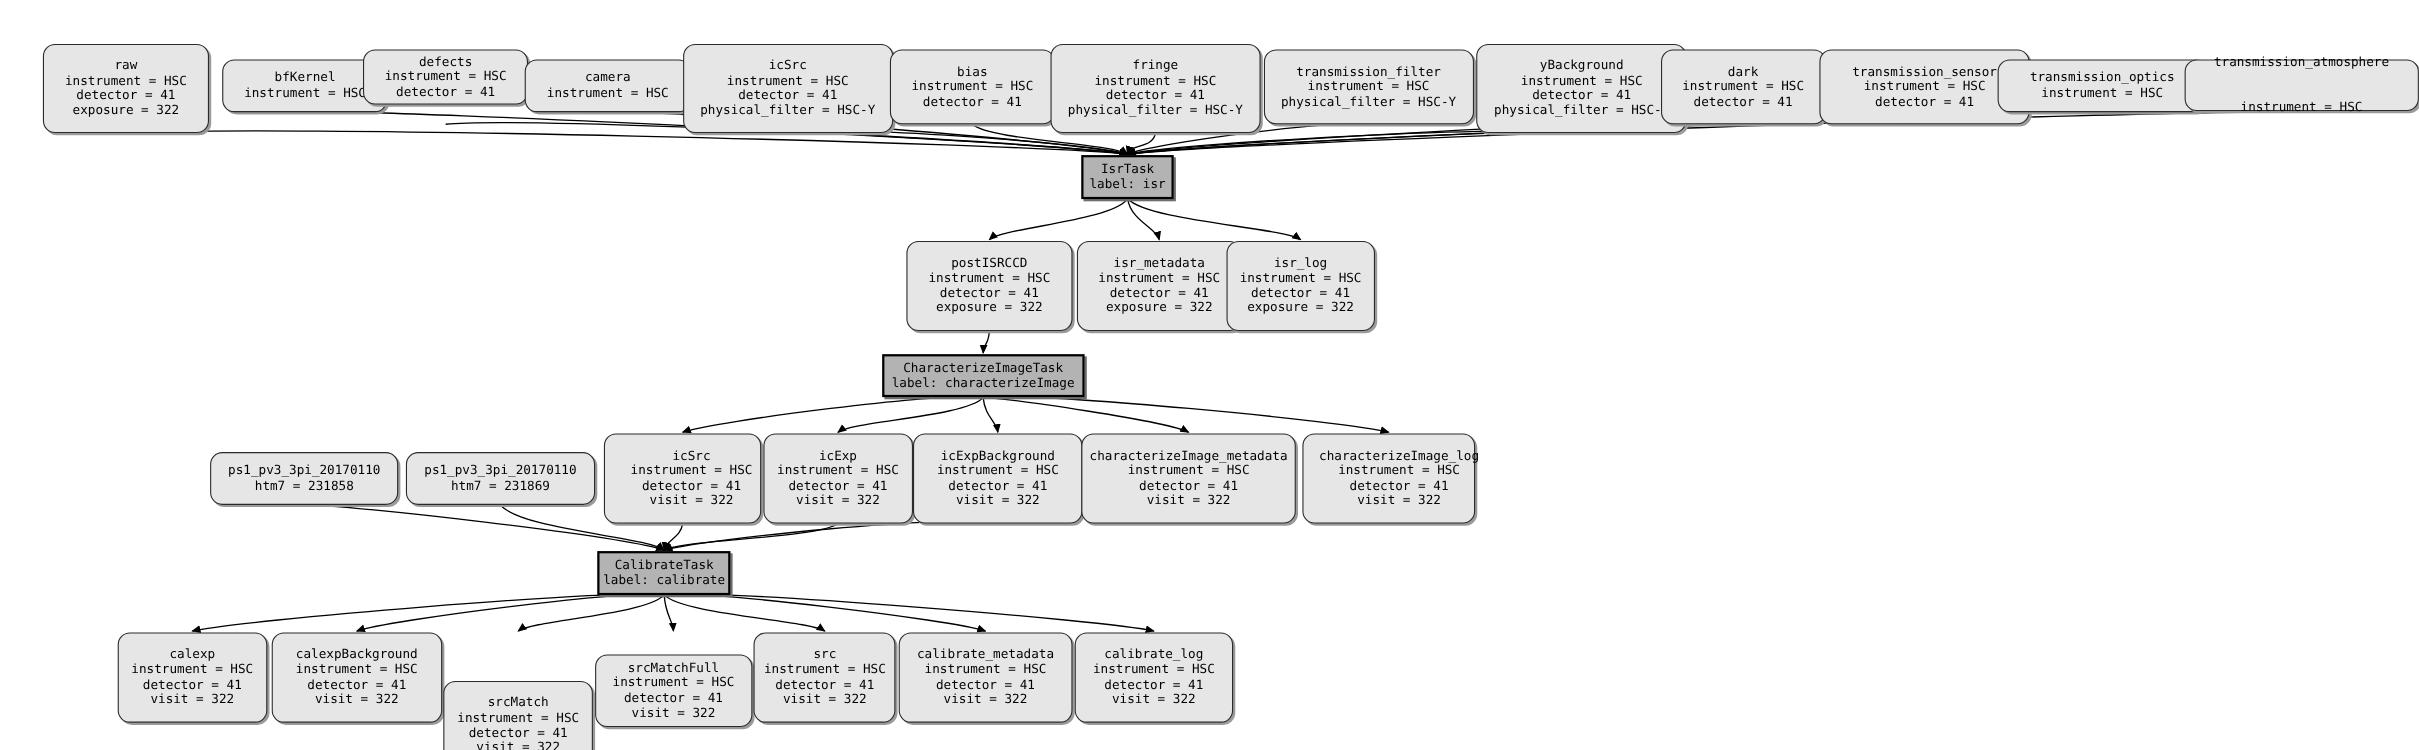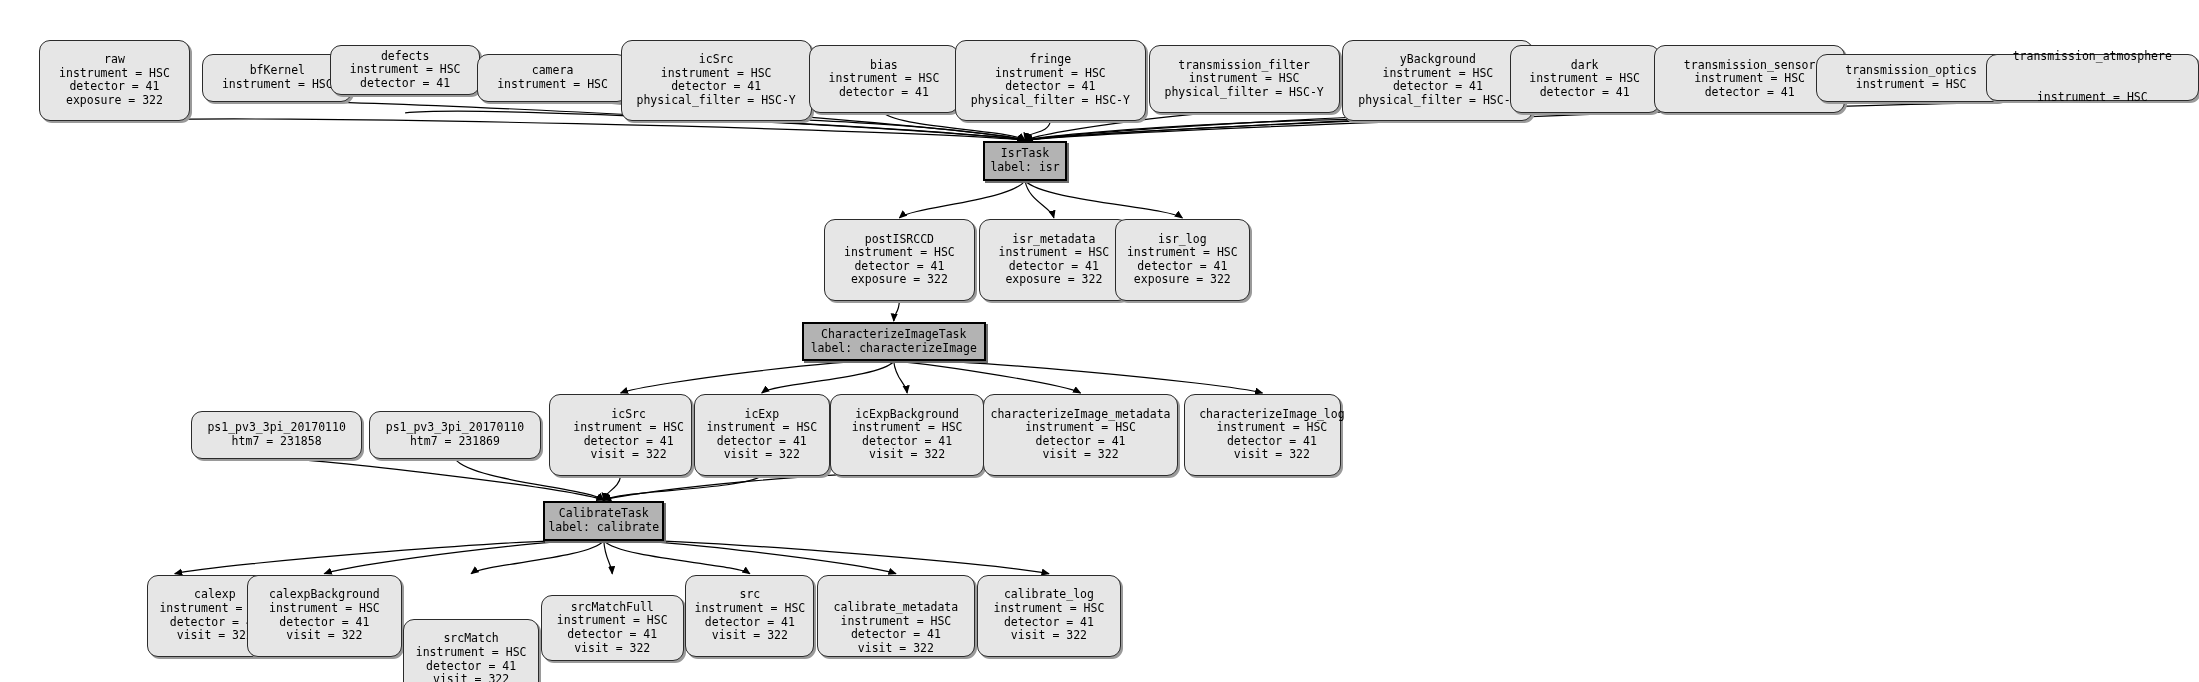--- a/index.html
+++ b/index.html
@@ -190,21 +190,21 @@
       <div class="node dataset" style="left: 1183.75px; top: 393.95px; width: 157.272px; height: 81.8965px; padding-left: 19px;">
         <span class="nline">characterizeImage_log</span>
         <span class="nline">instrument = HSC</span>
         <span class="nline">detector = 41</span>
         <span class="nline">visit = 322</span>
       </div>
       <div class="node task" style="left: 543.431px; top: 501.263px; width: 120.762px; height: 39.5362px;">
         <span class="nline">CalibrateTask</span>
         <span class="nline">label: calibrate</span>
       </div>
-      <div class="node dataset" style="left: 106.72px; top: 574.687px; width: 136.209px; height: 81.8965px; margin-left: 40px;">
+      <div class="node dataset" style="left: 106.72px; top: 574.687px; width: 136.209px; height: 81.8965px;">
         <span class="nline">calexp</span>
         <span class="nline">instrument = HSC</span>
         <span class="nline">detector = 41</span>
         <span class="nline">visit = 322</span>
       </div>
       <div class="node dataset" style="left: 247.142px; top: 574.687px; width: 154.464px; height: 81.8965px;">
         <span class="nline">calexpBackground</span>
         <span class="nline">instrument = HSC</span>
         <span class="nline">detector = 41</span>
         <span class="nline">visit = 322</span>
@@ -220,21 +220,21 @@
         <span class="nline">instrument = HSC</span>
         <span class="nline">detector = 41</span>
         <span class="nline">visit = 322</span>
       </div>
       <div class="node dataset" style="left: 685.257px; top: 574.687px; width: 129.188px; height: 81.8965px;">
         <span class="nline">src</span>
         <span class="nline">instrument = HSC</span>
         <span class="nline">detector = 41</span>
         <span class="nline">visit = 322</span>
       </div>
-      <div class="node dataset" style="left: 817.253px; top: 574.687px; width: 157.272px; height: 81.8965px; justify-content: flex-end;">
+      <div class="node dataset" style="left: 817.253px; top: 574.687px; width: 157.272px; height: 81.8965px;">
         <span class="nline">calibrate_metadata</span>
         <span class="nline">instrument = HSC</span>
         <span class="nline">detector = 41</span>
         <span class="nline">visit = 322</span>
       </div>
       <div class="node dataset" style="left: 977.333px; top: 574.687px; width: 143.23px; height: 81.8965px;">
         <span class="nline">calibrate_log</span>
         <span class="nline">instrument = HSC</span>
         <span class="nline">detector = 41</span>
         <span class="nline">visit = 322</span>

